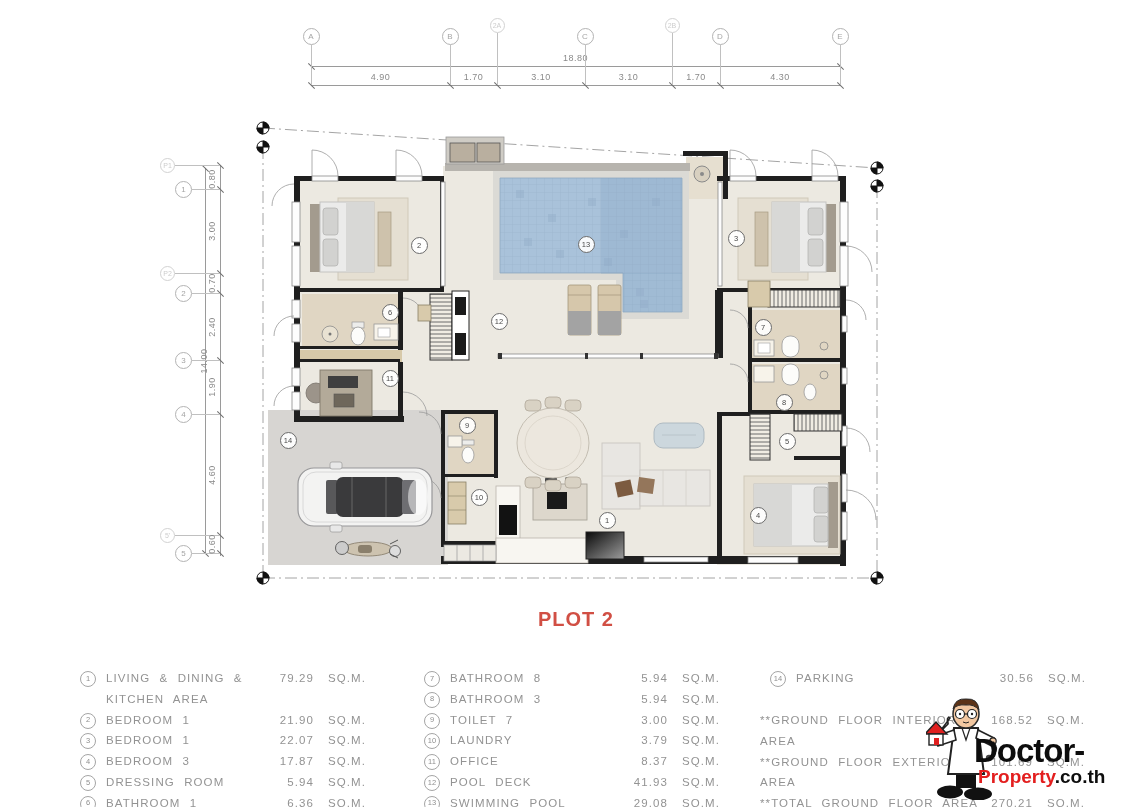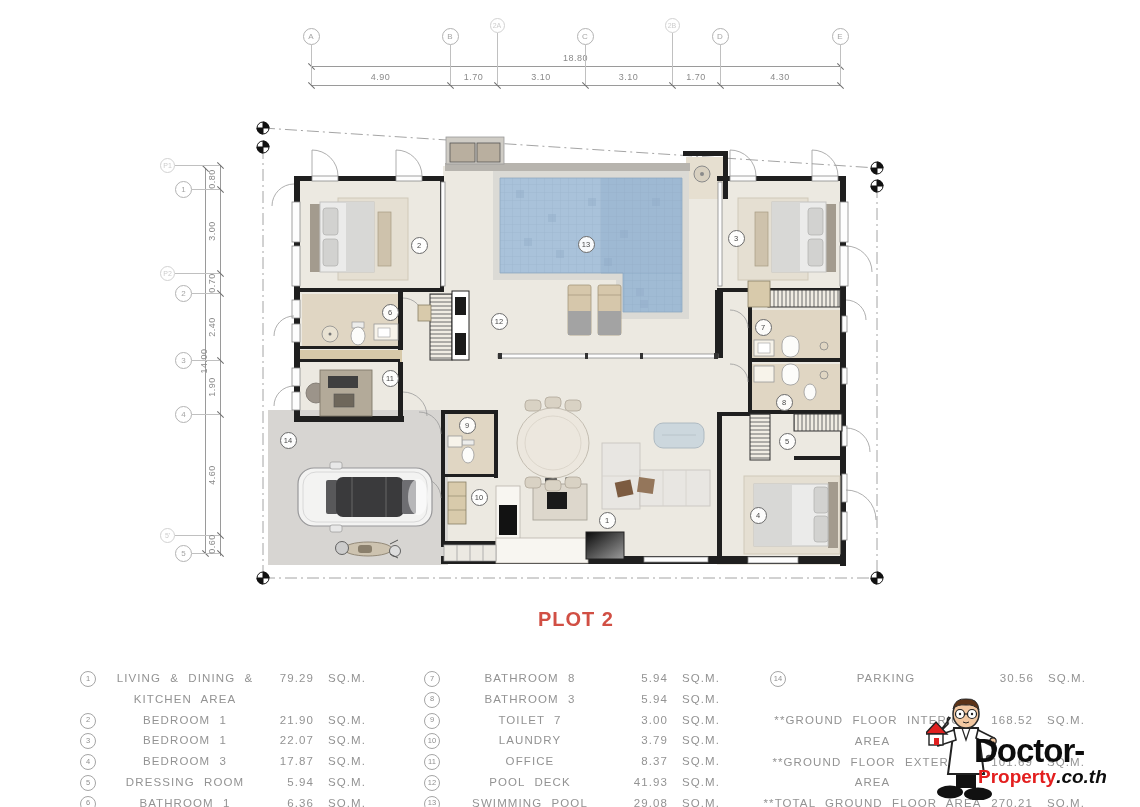--- a/index.html
+++ b/index.html
@@ -23,34 +23,34 @@
   .room-marker{position:absolute;width:15px;height:15px;border:1px solid #6b6b6b;border-radius:50%;
      background:rgba(255,255,255,.92);color:#4a4a4a;font-size:7.5px;display:flex;
      align-items:center;justify-content:center;}
   
   .lg-col{position:absolute;font-size:11.5px;color:#939393;letter-spacing:1.1px;word-spacing:5px;
           line-height:20.8px;}
   .lg-row{display:flex;align-items:flex-start;}
   .lg-num{flex:0 0 14px;width:14px;height:14px;border:1px solid #a5a5a5;border-radius:50%;
      font-size:7.5px;color:#8f8f8f;display:flex;align-items:center;justify-content:center;
      margin:3px 10px 0 0;letter-spacing:0;word-spacing:0;}
-  .lg-name{white-space:pre-line;text-align:center;}
+  .lg-name{white-space:pre-line;}
   .lg-val{text-align:right;flex:none;}
   .lg-unit{flex:none;margin-left:14px;}
   
   #plot-title{position:absolute;left:506px;top:608px;width:140px;text-align:center;
      font-size:20px;font-weight:bold;letter-spacing:1px;}
   
   #watermark{position:absolute;left:912px;top:692px;width:230px;height:112px;z-index:9;}
   #wm-doctor{position:absolute;left:14px;top:4px;}
   .wm-black1{position:absolute;left:62px;top:40px;font-size:33px;font-weight:bold;
      letter-spacing:-1px;color:#0d0d0d;}
   .wm-line2{position:absolute;left:66px;top:74px;font-size:19px;font-weight:bold;}
   .wm-red{color:#e31e1e;}
-  .wm-black2{color:#0d0d0d;font-style:italic;}
+  .wm-black2{color:#0d0d0d;}
 </style>
 </head>
 <body>
 
 <div id="page">
 
 <svg id="plan-svg" width="1140" height="807" viewBox="0 0 1140 807">
   <defs>
     <pattern id="poolTiles" width="8" height="8" patternUnits="userSpaceOnUse">
       <rect width="8" height="8" fill="#A9C2DA"></rect>

